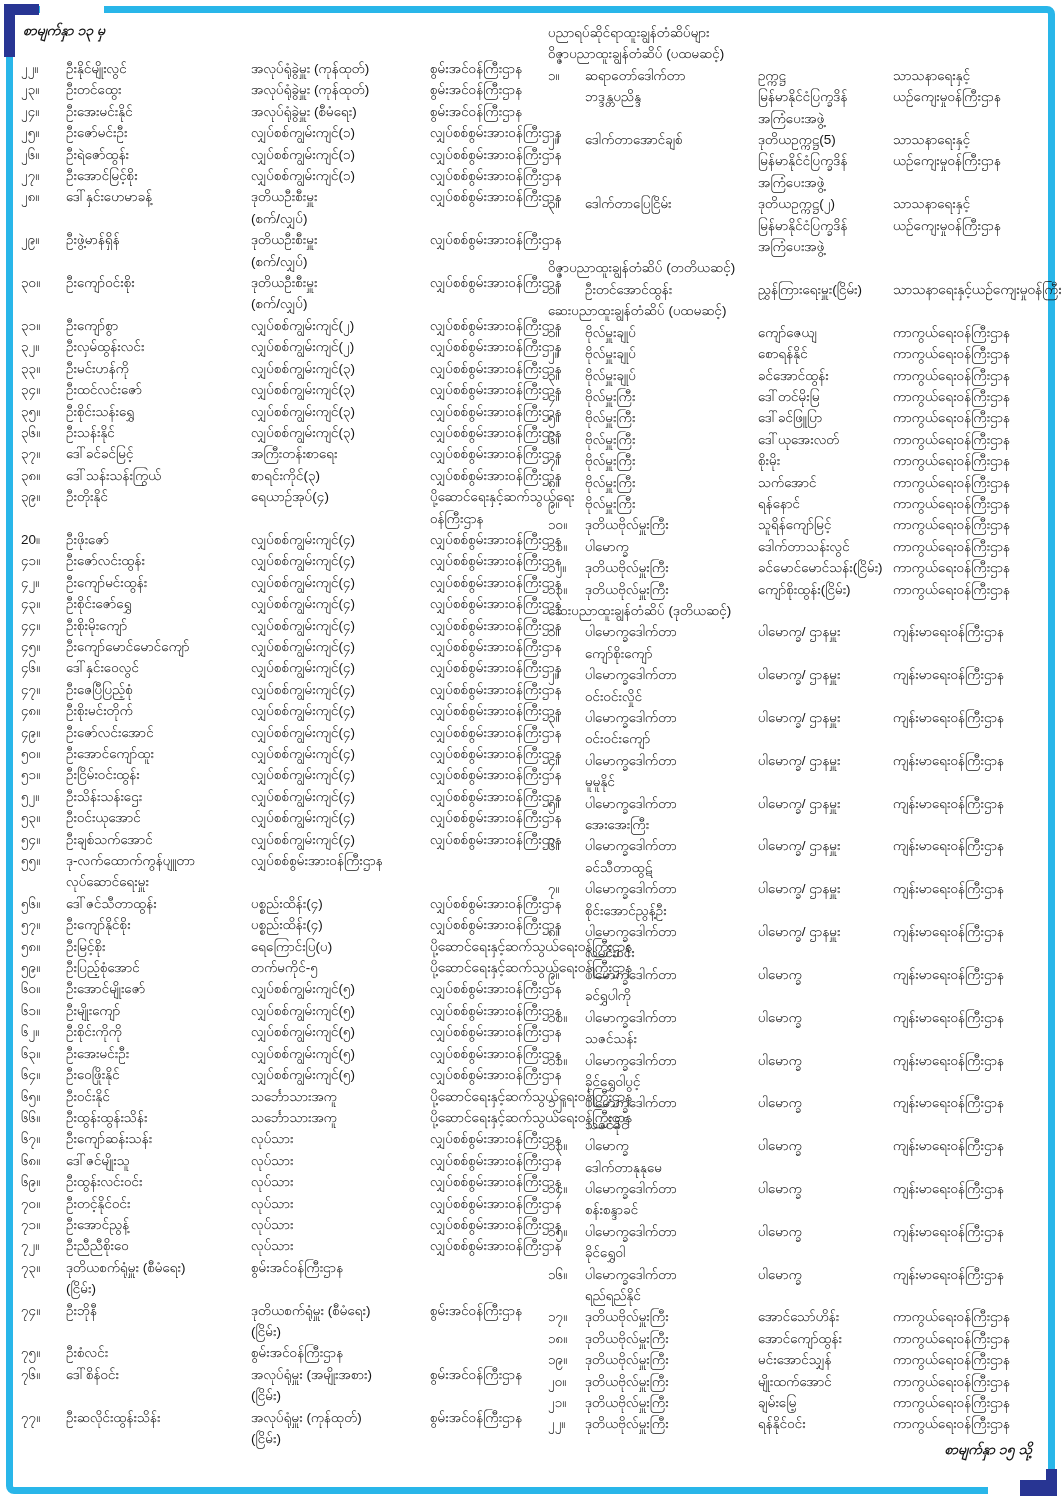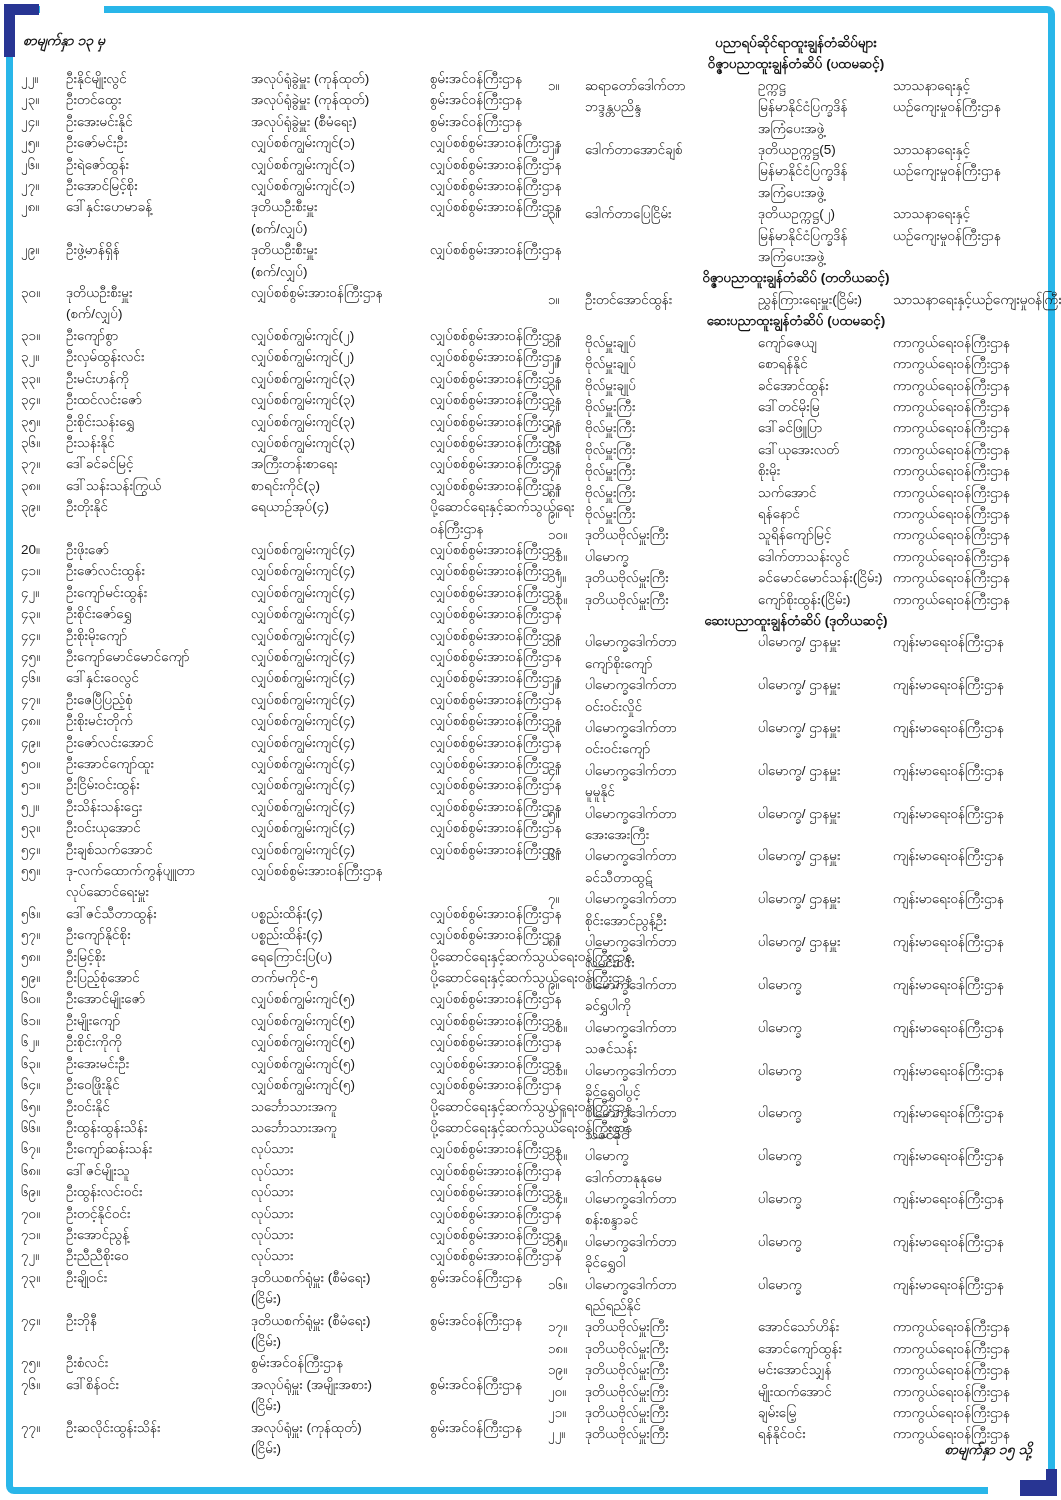--- a/index.html
+++ b/index.html
@@ -11,32 +11,32 @@
   
   .frame{position:absolute;left:6px;top:6px;right:6px;bottom:6px;
          border:7px solid #29b6e9;border-radius:8px;}
   .gap-top{position:absolute;left:40px;top:5px;width:64px;height:11px;background:#fff;}
   .gap-bottom{position:absolute;left:988px;bottom:5px;width:36px;height:11px;background:#fff;}
   .corner-tl-v{position:absolute;left:4px;top:4px;width:11px;height:53px;background:#283593;}
   .corner-tl-h{position:absolute;left:4px;top:4px;width:35px;height:11px;background:#283593;}
   .corner-br-h{position:absolute;right:4px;bottom:4px;width:37px;height:16px;background:#283593;}
   .corner-br-v{position:absolute;right:4px;bottom:4px;width:11px;height:27px;background:#283593;}
   
-  .content{position:absolute;left:21px;top:18px;right:17px;bottom:18px;font-size:13.5px;line-height:21.4px;margin-top:10px;}
+  .content{position:absolute;left:21px;top:18px;right:17px;bottom:18px;font-size:13.5px;line-height:21.4px;}
   .page-marker{font-weight:bold;font-style:italic;font-size:14px;}
   .hdr{position:absolute;left:2px;top:2px;}
   .ftr{position:absolute;right:12px;bottom:22px;}
   .col{position:absolute;top:0;}
   .col-left{left:0;top:40px;width:516px;}
   .col-right{left:527px;top:4px;width:496px;}
   .row{display:grid;column-gap:3px;}
   .col-left .row{grid-template-columns:42px 182px 176px 1fr;}
   .col-right .row{grid-template-columns:34px 170px 132px 1fr;}
   .cell{white-space:pre;overflow:visible;}
-  .sec-heading{text-align:center;font-weight:bold;white-space:pre;}
+  .sec-heading{font-weight:normal;white-space:pre;}
   .row.small-min .min{font-size:14px;letter-spacing:-0.2px;}
   .row.small-min{grid-template-columns:42px 182px 176px 1fr;}
   .col-right .row.small-min{grid-template-columns:34px 170px 132px 1fr;}
 </style>
 </head>
 <body>
 
 <div class="frame"></div>
 <div class="gap-top"></div>
 <div class="gap-bottom"></div>
@@ -94,20 +94,21 @@
       </div>
       <div class="row">
         <div class="cell num">၂၉။</div>
         <div class="cell name">ဦးဖွဲ့မာန်ရှိန်</div>
         <div class="cell pos">ဒုတိယဦးစီးမှူး
 (စက်/လျှပ်)</div>
         <div class="cell min">လျှပ်စစ်စွမ်းအားဝန်ကြီးဌာန</div>
       </div>
       <div class="row">
         <div class="cell num">၃၀။</div>
+        <div class="cell name">ဦးကျော်ဝင်းစိုး</div>
         <div class="cell pos">ဒုတိယဦးစီးမှူး
 (စက်/လျှပ်)</div>
         <div class="cell min">လျှပ်စစ်စွမ်းအားဝန်ကြီးဌာန</div>
       </div>
       <div class="row">
         <div class="cell num">၃၁။</div>
         <div class="cell name">ဦးကျော်စွာ</div>
         <div class="cell pos">လျှပ်စစ်ကျွမ်းကျင်(၂)</div>
         <div class="cell min">လျှပ်စစ်စွမ်းအားဝန်ကြီးဌာန</div>
       </div>
@@ -353,21 +354,20 @@
         <div class="cell min">လျှပ်စစ်စွမ်းအားဝန်ကြီးဌာန</div>
       </div>
       <div class="row">
         <div class="cell num">၇၂။</div>
         <div class="cell name">ဦးညီညီစိုးဝေ</div>
         <div class="cell pos">လုပ်သား</div>
         <div class="cell min">လျှပ်စစ်စွမ်းအားဝန်ကြီးဌာန</div>
       </div>
       <div class="row">
         <div class="cell num">၇၃။</div>
-        <div class="cell name">ဦးချိုဝင်း</div>
         <div class="cell pos">ဒုတိယစက်ရုံမှူး (စီမံရေး)
 (ငြိမ်း)</div>
         <div class="cell min">စွမ်းအင်ဝန်ကြီးဌာန</div>
       </div>
       <div class="row">
         <div class="cell num">၇၄။</div>
         <div class="cell name">ဦးဘိုနီ</div>
         <div class="cell pos">ဒုတိယစက်ရုံမှူး (စီမံရေး)
 (ငြိမ်း)</div>
         <div class="cell min">စွမ်းအင်ဝန်ကြီးဌာန</div>

